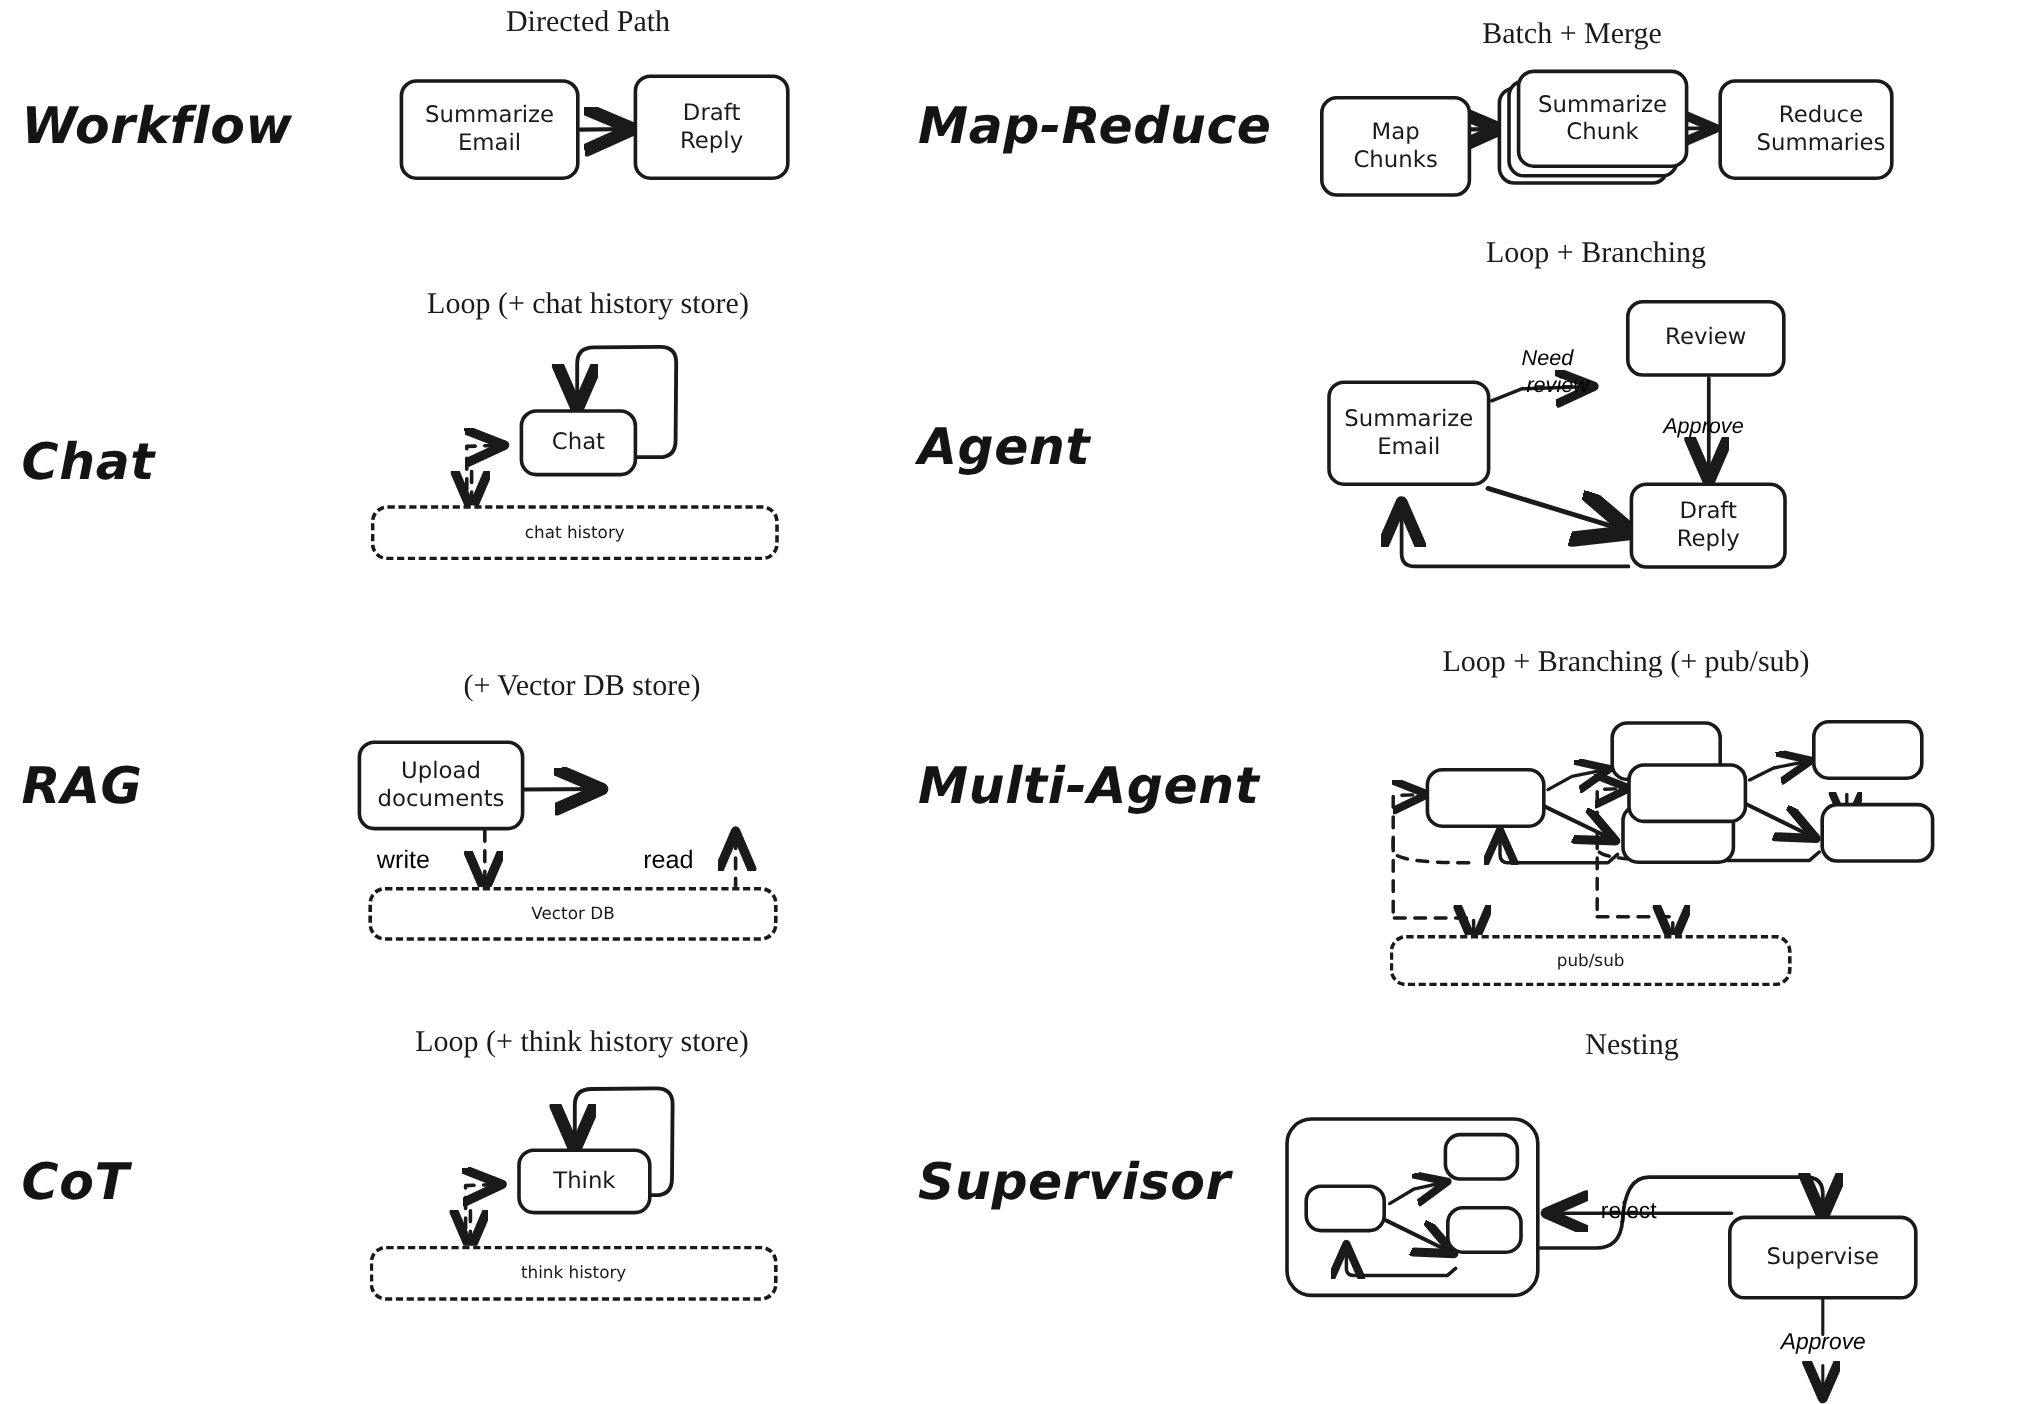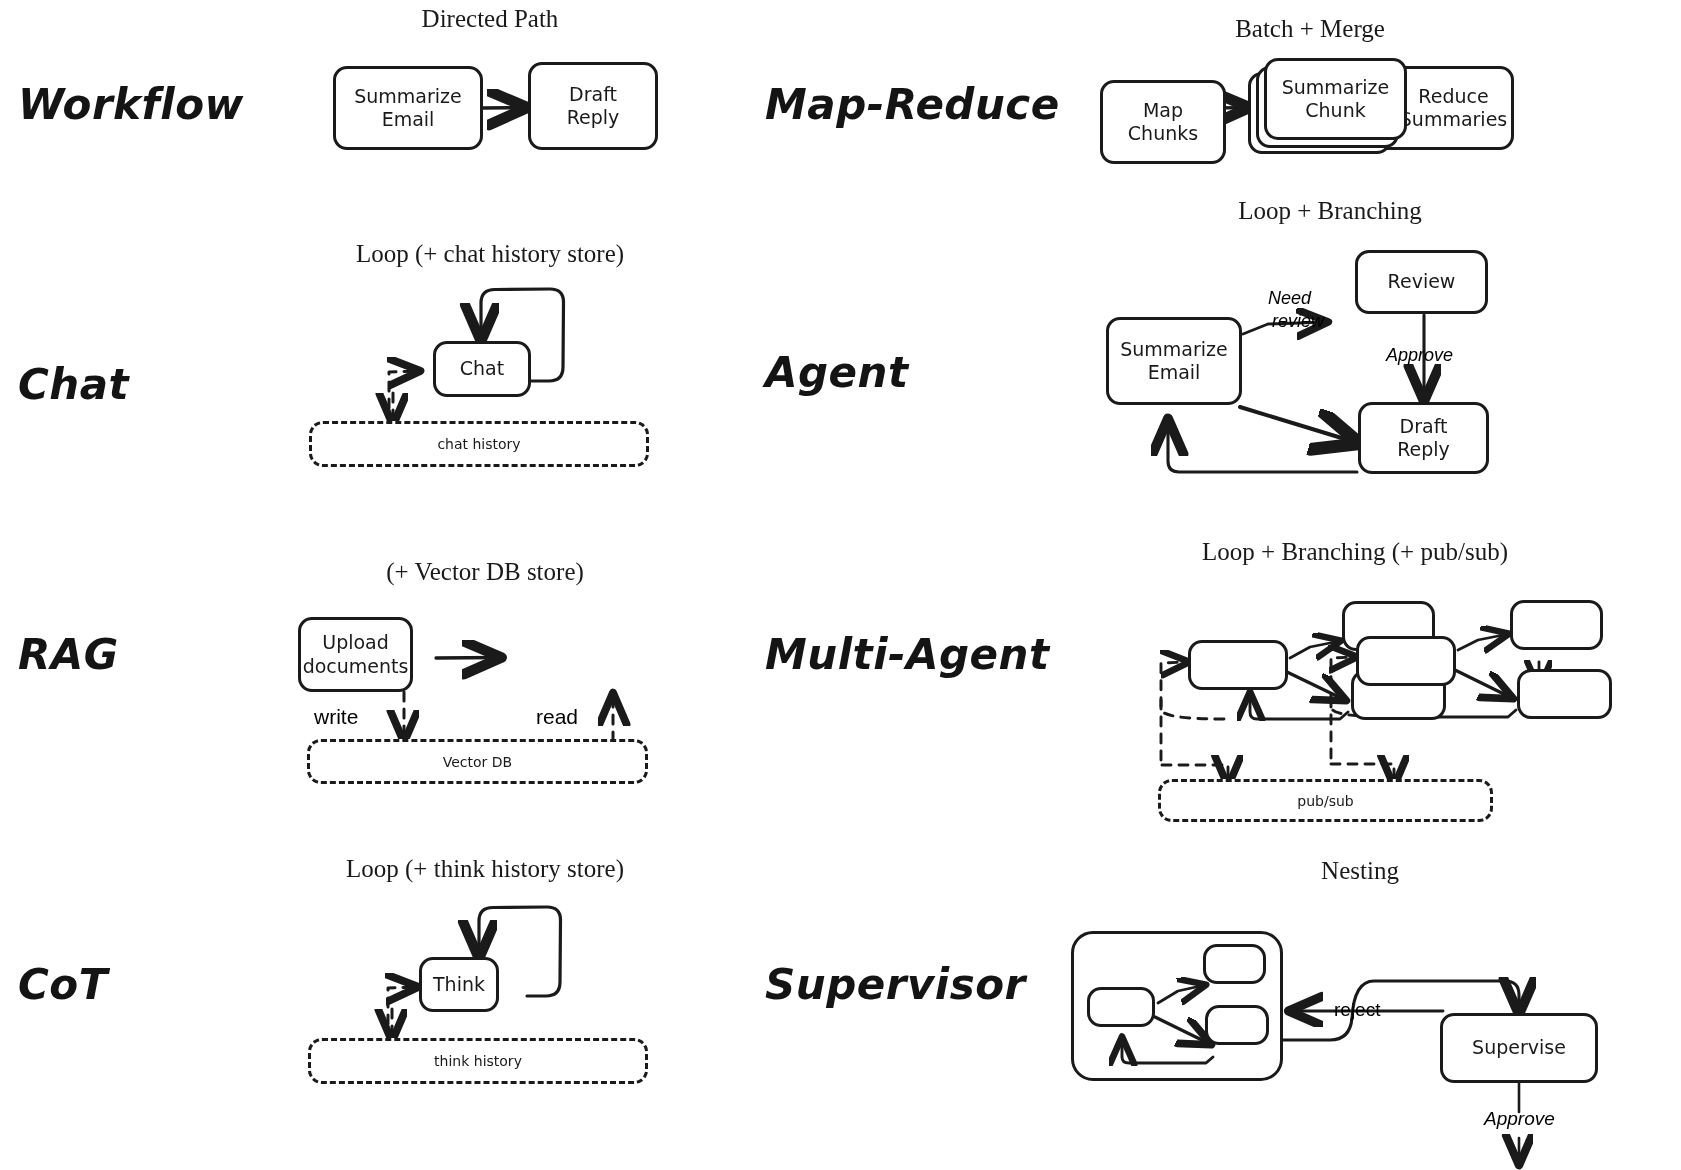--- a/index.html
+++ b/index.html
@@ -223,21 +223,21 @@
   </div>
 
   <div class="node blank" style="left:1248px; top:72px; width:143px; height:82px; z-index:1;"></div>
   <div class="node blank" style="left:1256px; top:66px; width:143px; height:82px; z-index:2;"></div>
   <div class="node" style="left:1264px; top:58px; width:143px; height:82px; z-index:3;">
     <span>
       <span>Summarize</span><br>
       <span>Chunk</span>
     </span>
   </div>
-  <div class="node" style="left:1368px; top:66px; width:146px; height:84px;padding-left:31px;">
+  <div class="node" style="left:1432px; top:66px; width:146px; height:84px;padding-left:31px;">
     <span>
       <span>Reduce</span><br>
       <span>Summaries</span>
     </span>
   </div>
 
   <div class="node" style="left:433px; top:341px; width:98px; height:56px;">
     <span>Chat</span>
   </div>
   <div class="store" style="left:309px; top:421px; width:340px; height:46px;">
@@ -256,21 +256,21 @@
   <div class="node" style="left:1358px; top:402px; width:131px; height:72px;">
     <span>
       <span>Draft</span><br>
       <span>Reply</span>
     </span>
   </div>
   <div class="edge-label" style="left:1268px; top:288px;">Need</div>
   <div class="edge-label" style="left:1272px; top:311px;">review</div>
   <div class="edge-label" style="left:1386px; top:345px;">Approve</div>
 
-  <div class="node" style="left:298px; top:617px; width:115px; height:75px;">
+  <div class="node" style="left:298px; top:617px; width:139px; height:75px;">
     <span>
       <span>Upload</span><br>
       <span>documents</span>
     </span>
   </div>
   <div class="edge-label" style="left:314px; top:705px; font-size:21px; font-style:normal;">write</div>
   <div class="edge-label" style="left:536px; top:705px; font-size:21px; font-style:normal;">read</div>
   <div class="store" style="left:307px; top:739px; width:341px; height:45px;">
     <span>Vector DB</span>
   </div>
@@ -279,21 +279,21 @@
   <div class="node blank" style="left:1342px; top:601px; width:93px; height:50px;"></div>
   <div class="node blank" style="left:1351px; top:670px; width:95px; height:50px;"></div>
 
   <div class="node blank" style="left:1356px; top:636px; width:100px; height:50px;"></div>
   <div class="node blank" style="left:1510px; top:600px; width:93px; height:50px;"></div>
   <div class="node blank" style="left:1517px; top:669px; width:95px; height:50px;"></div>
   <div class="store" style="left:1158px; top:779px; width:335px; height:43px;">
     <span>pub/sub</span>
   </div>
 
-  <div class="node" style="left:419px; top:957px; width:80px; height:55px;text-align:right;">
+  <div class="node" style="left:431px; top:957px; width:112px; height:55px;text-align:right;">
     <span>Think</span>
   </div>
   <div class="store" style="left:308px; top:1038px; width:340px; height:46px;">
     <span>think history</span>
   </div>
 
   <div class="group-box" style="left:1071px; top:931px; width:212px; height:150px;"></div>
   <div class="node blank" style="left:1087px; top:987px; width:68px; height:40px;"></div>
   <div class="node blank" style="left:1203px; top:944px; width:63px; height:40px;"></div>
   <div class="node blank" style="left:1205px; top:1005px; width:64px; height:40px;"></div>

